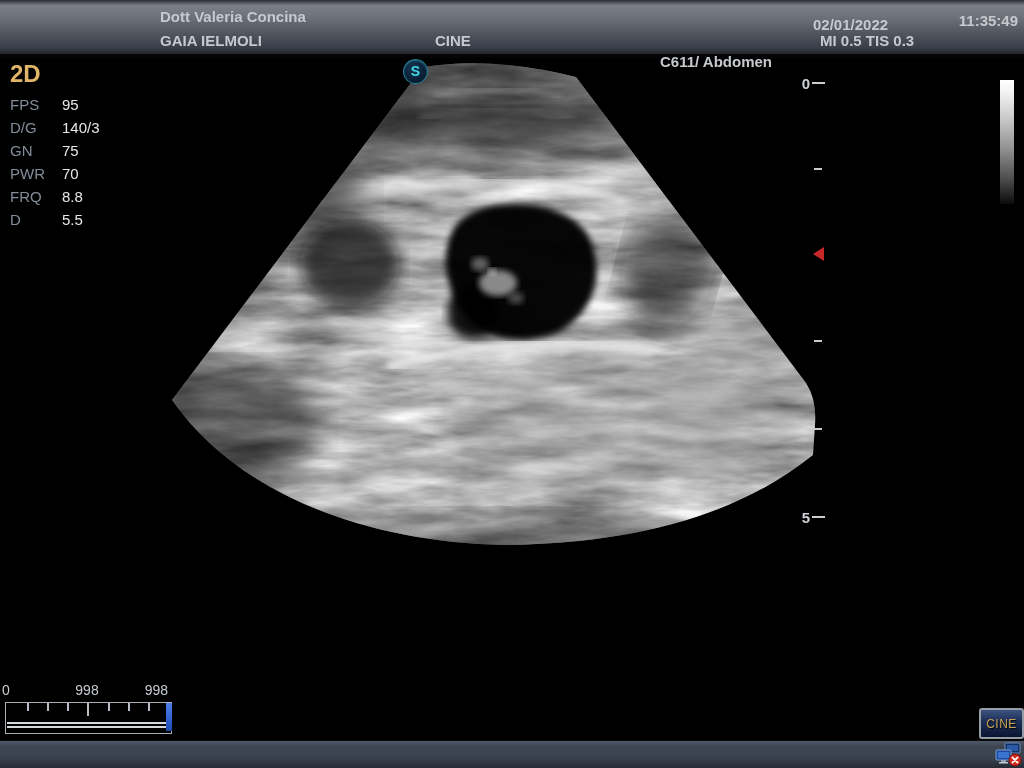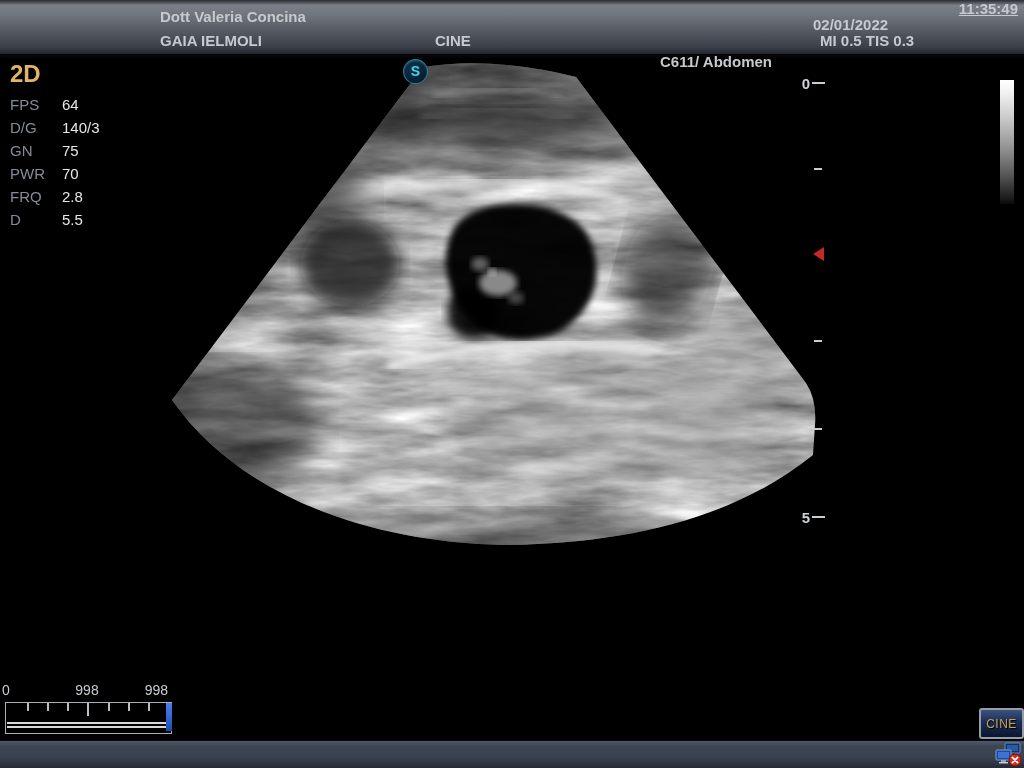--- a/index.html
+++ b/index.html
@@ -158,31 +158,31 @@
       <path d="M172,400 L423,67" stroke="#000" stroke-width="30" opacity="0.3" filter="url(#b14)"></path>
     </g>
   </svg>
 
   <div class="header">
     <div class="hdr-text" style="left:160px;top:8px;">Dott Valeria Concina</div>
     <div class="hdr-text" style="left:160px;top:32px;">GAIA IELMOLI</div>
     <div class="hdr-text" style="left:435px;top:32px;">CINE</div>
     <div class="hdr-text" style="left:660px;top:8px;margin-top:45px;">C611/ Abdomen</div>
     <div class="hdr-text" style="left:813px;top:16px;">02/01/2022</div>
-    <div class="hdr-text" style="right:6px;top:0;text-decoration:underline;">11:35:49</div>
+    <div class="hdr-text" style="right:6px;top:12px;">11:35:49</div>
     <div class="hdr-text" style="left:820px;top:32px;">MI 0.5 TIS 0.3</div>
   </div>
 
   <div class="params">
     <div class="mode">2D</div>
-    <div class="prow"><span class="lbl">FPS</span><span class="val">64</span></div>
+    <div class="prow"><span class="lbl">FPS</span><span class="val">95</span></div>
     <div class="prow"><span class="lbl">D/G</span><span class="val">140/3</span></div>
     <div class="prow"><span class="lbl">GN</span><span class="val">75</span></div>
     <div class="prow"><span class="lbl">PWR</span><span class="val">70</span></div>
-    <div class="prow"><span class="lbl">FRQ</span><span class="val">2.8</span></div>
+    <div class="prow"><span class="lbl">FRQ</span><span class="val">8.8</span></div>
     <div class="prow"><span class="lbl">D</span><span class="val">5.5</span></div>
   </div>
 
   <div class="smark">S</div>
 
   <div>
     <div class="dlabel" style="left:796px;top:75px;">0</div>
     <div class="dtick" style="left:812px;top:82px;width:13px;"></div>
     <div class="dtick" style="left:814px;top:168px;width:8px;"></div>
     <div class="dtick" style="left:814px;top:340px;width:8px;"></div>

